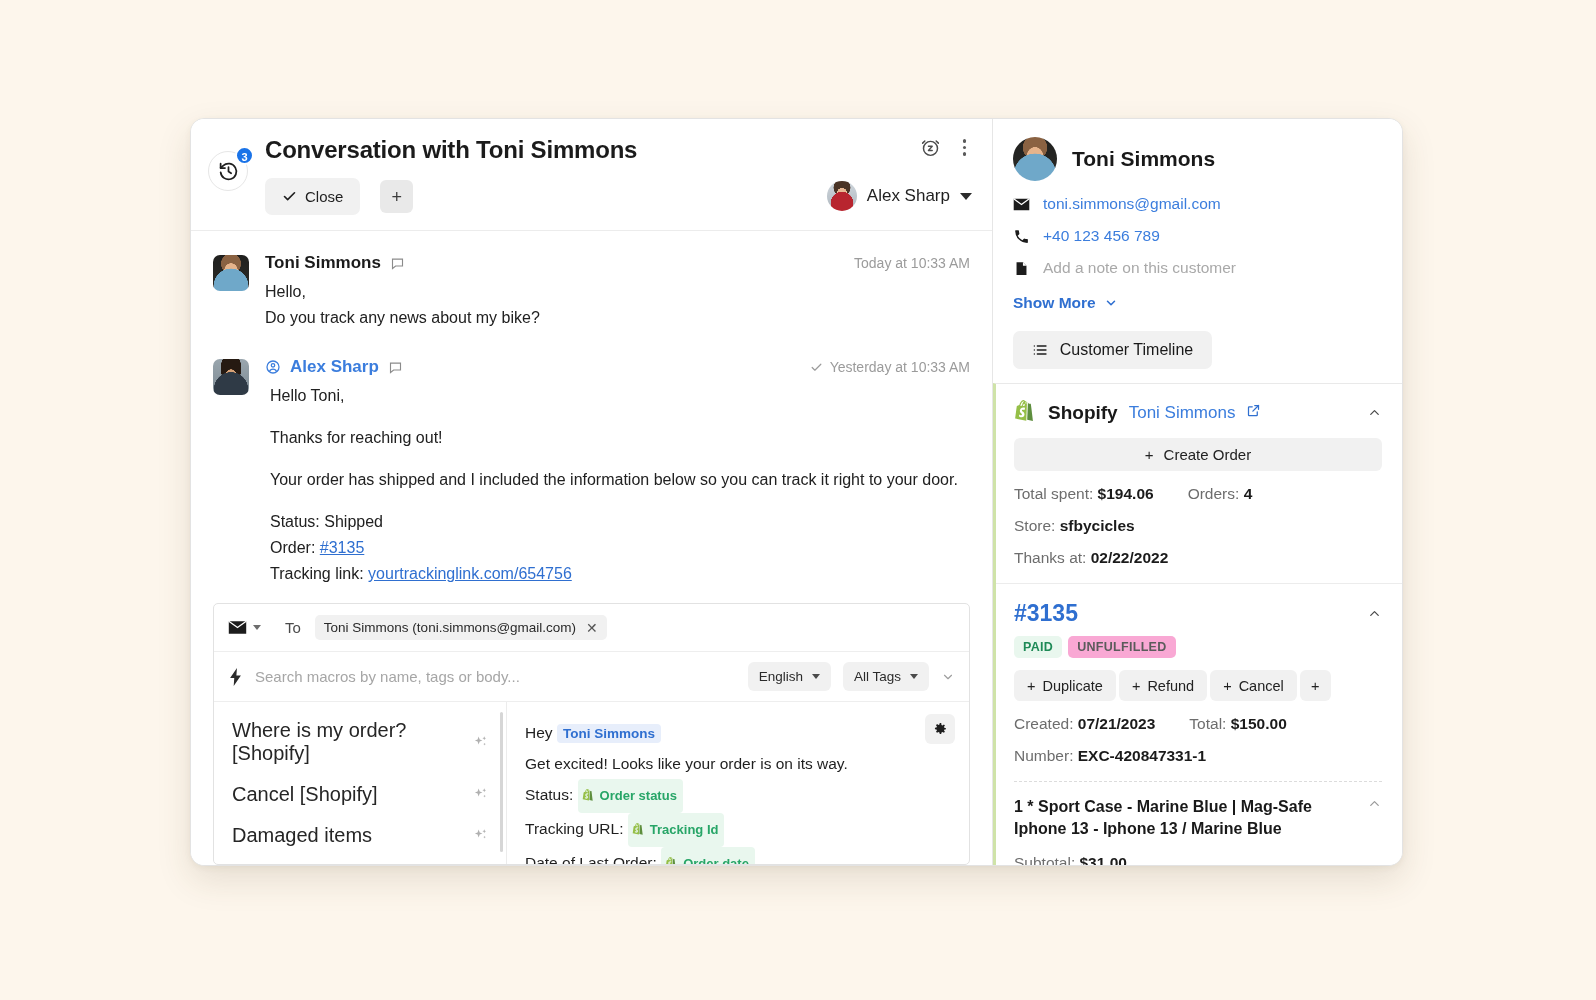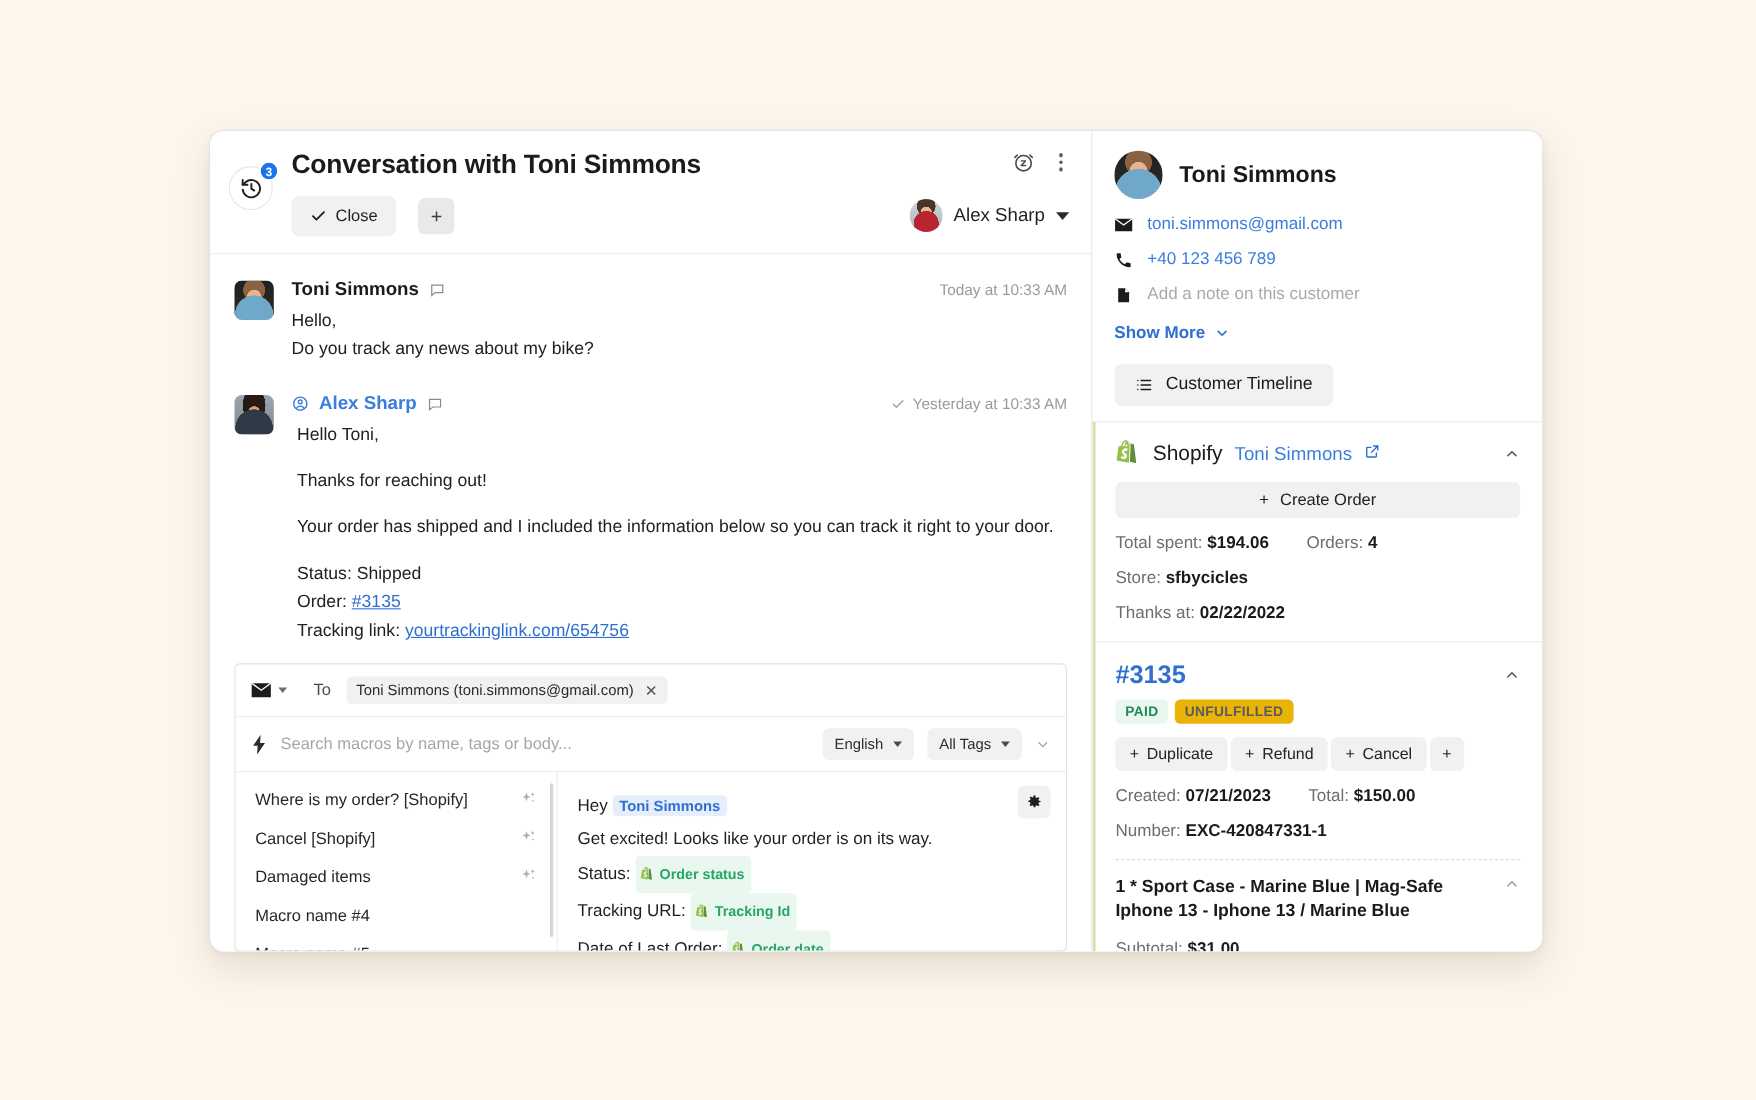--- a/index.html
+++ b/index.html
@@ -187,22 +187,22 @@
   }
   .pill-select .mini-caret { border-top-color:#4a4a4a; }
   .chev-sm svg { width: 14px; height: 14px; display: block; }
 
   .macro-body { flex: 1; display: flex; min-height: 0; }
   .macro-list {
     width: 293px; min-width: 293px; border-right: 1px solid #ececec;
     padding: 8px 0 0 0; position: relative; overflow: hidden;
   }
   .macro-item {
-    display: flex; align-items: flex-start; justify-content: space-between;
-    padding: 9px 18px 9px 18px; font-size: 15px; color: #262626; cursor: pointer;
+    display: flex; align-items: center; justify-content: space-between;
+    padding: 9px 18px 9px 18px; font-size: 20px; color: #262626; cursor: pointer;
   }
   .sparkle svg { width: 15px; height: 15px; display: block; }
   .macro-scrollbar {
     position: absolute; right: 3px; top: 10px; width: 3px; height: 140px;
     background: #d6d6d6; border-radius: 2px;
   }
   .macro-preview { flex: 1; padding: 16px 18px 0 18px; position: relative; }
   .macro-preview .line { font-size: 15.5px; color: #1f1f1f; line-height: 30px; }
   .tok-blue { background: #e7eefb; color: #2f6fd0; font-size: 13.5px; font-weight: 700; padding: 2px 6px; border-radius: 4px; }
   .tok-green {
@@ -254,42 +254,42 @@
 
   .app-section {
     border-top: 1px solid #e9e9e9;
     border-left: 3px solid #cfe3a8;
     flex: 1; min-height: 0; overflow: hidden;
   }
   .app-block { padding: 16px 20px 16px 18px; border-bottom: 1px solid #ececec; }
   .app-block.last { border-bottom: none; }
   .app-title-row { display: flex; align-items: center; gap: 11px; }
   .shopify-logo svg { width: 23px; height: 25px; display: block; }
-  .app-title { font-size: 19px; font-weight: 400; color: #191919; }
+  .app-title { font-size: 19px; font-weight: 700; color: #191919; }
   .app-sub { font-size: 17px; color: #3b7ddd; font-weight: 400; }
   .ext-link svg { width: 15px; height: 15px; }
   .collapse-chev { margin-left: auto; cursor: pointer; display: flex; }
   .collapse-chev svg { width: 15px; height: 15px; }
   .create-order-btn {
     display: flex; align-items: center; justify-content: center; gap: 10px;
     width: 100%; height: 33px; margin-top: 13px;
     background: #f1f1f1; border: none; border-radius: 6px;
     font-size: 15px; color: #222; font-family: inherit; cursor: pointer;
   }
   .kv-row { margin-top: 14px; font-size: 15.5px; color: #6d6d6d; display: flex; gap: 34px; }
   .kv-row b { color: #1b1b1b; font-weight: 700; }
 
   .order-id { font-size: 23px; font-weight: 700; color: #2f6fd0; }
   .badges { display: flex; align-items: center; gap: 6px; margin-top: 9px; }
   .badge {
     font-size: 12.5px; font-weight: 700; letter-spacing: .3px;
     padding: 4px 9px; border-radius: 5px;
   }
   .badge.paid { background: #e9f7ee; color: #1f8a57; }
-  .badge.unfulfilled { background: #eab308; color: #5b5b5b; }
+  .badge.unfulfilled { background: #f9a8d4; color: #5b5b5b; }
   .order-actions { display: flex; gap: 3px; margin-top: 12px; }
   .oa-btn {
     display: inline-flex; align-items: center; justify-content: center; gap: 7px;
     height: 31px; padding: 0 13px; background: #f1f1f1; border: none; border-radius: 6px;
     font-size: 14.5px; color: #222; font-family: inherit; cursor: pointer;
   }
   .oa-btn.sq { padding: 0; width: 31px; }
 
   .line-item {
     display: flex; align-items: flex-start; gap: 10px;

